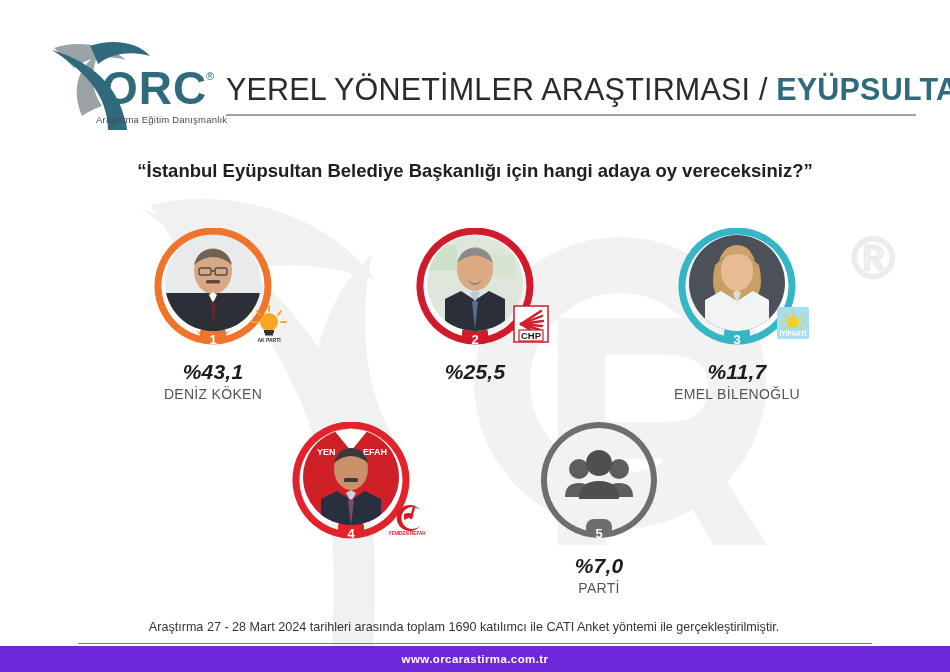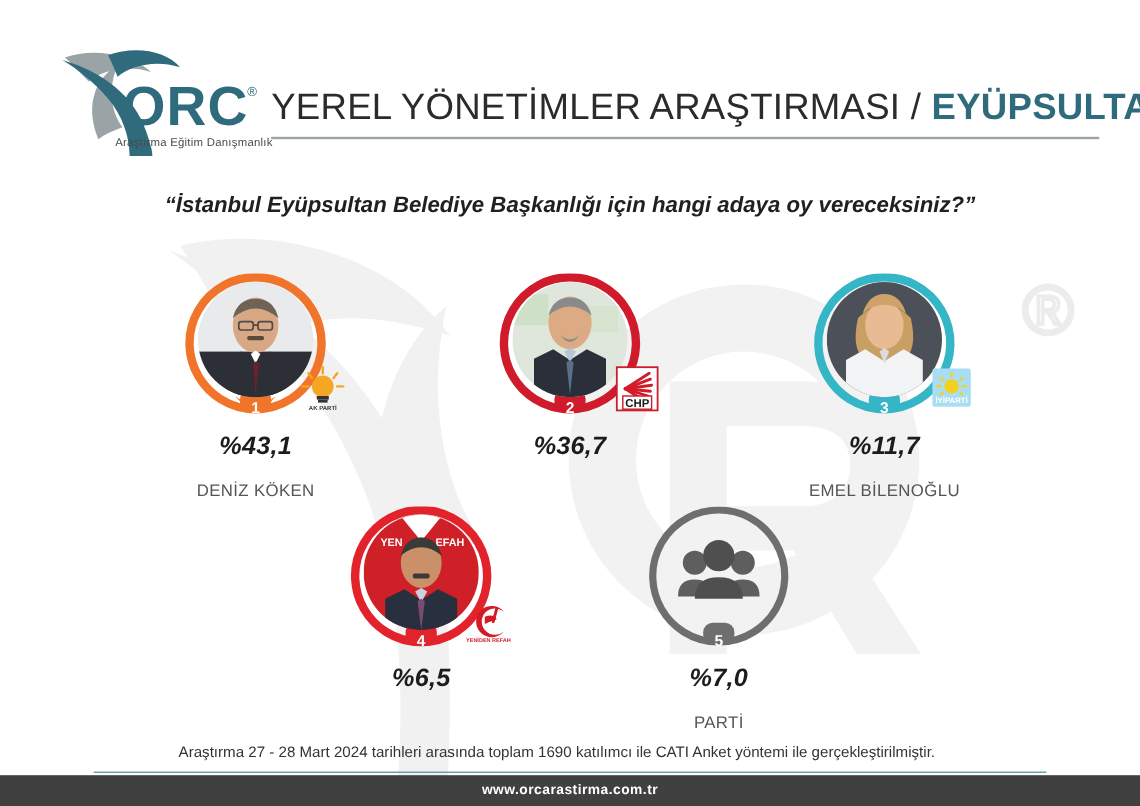--- a/index.html
+++ b/index.html
@@ -61,21 +61,20 @@
     width: 690px;
   }
 
   
   .question {
     position: absolute;
     left: 0; top: 160px;
     width: 950px;
     text-align: center;
     font-size: 18.5px;
-    font-style: italic;
     font-weight: 600;
     color: #202020;
     z-index: 3;
   }
 
   
   .row {
     position: absolute;
     width: 950px;
     display: flex;
@@ -118,21 +117,21 @@
   }
   .pct {
     margin-top: 4px;
     font-size: 21px;
     font-weight: 700;
     color: #1c1c1c;
     letter-spacing: .2px;
     font-style: italic;
   }
   .cname {
-    margin-top: 16px;
+    margin-top: 2px;
     font-size: 14px;
     font-weight: 400;
     color: #555555;
     letter-spacing: .3px;
   }
 
   
   .foot-note {
     position: absolute;
     left: 0; top: 620px;
@@ -146,21 +145,21 @@
     position: absolute;
     left: 78px; top: 643px;
     width: 794px; height: 1px;
     background: #4c8c99;
     z-index: 3;
   }
   .foot-bar {
     position: absolute;
     left: 0; top: 646px;
     width: 950px; height: 26px;
-    background: #404040;
+    background: #6d28d9;
     display: flex;
     align-items: center;
     justify-content: center;
     z-index: 3;
   }
   .foot-url {
     color: #ffffff;
     font-size: 11.5px;
     font-weight: 700;
     letter-spacing: .4px;
@@ -283,21 +282,21 @@
             <line x1="10" y1="20" x2="32" y2="17"></line>
             <line x1="10" y1="20" x2="31" y2="22"></line>
             <line x1="10" y1="20" x2="29" y2="26"></line>
             <line x1="10" y1="20" x2="26" y2="30"></line>
           </g>
           <rect x="8" y="26" width="24" height="11" fill="#ffffff" stroke="#cf1b2b" stroke-width="1.2"></rect>
           <text x="20" y="35" text-anchor="middle" font-family="Liberation Sans, sans-serif" font-size="9.5" font-weight="700" fill="#1a1a1a">CHP</text>
         </svg>
       </div>
     </div>
-    <div class="pct">%36,7</div>
+    <div class="pct">%25,5</div>
   </div>
 
   <div class="cand">
     <div class="pin">
       <svg class="pin-svg" width="190" height="128" viewBox="0 0 190 128">
         <path d="M95 3 a55 55 0 1 1 -0.1 0 Z M95 3" fill="none" stroke="#35b6c6" stroke-width="7"></path>
         <rect x="82" y="97" width="26" height="18" rx="8" fill="#35b6c6"></rect>
       </svg>
       <div class="photo">
         <svg width="96" height="96" viewBox="0 0 96 96">
@@ -357,21 +356,20 @@
       <div class="num-lbl">4</div>
       <div class="party">
         <svg width="40" height="40" viewBox="0 0 40 40">
           <path d="M33 12 a13 13 0 1 0 0 16 a11 11 0 1 1 0 -16 Z" fill="#d61a23"></path>
           <path d="M17 16 q7 -3 10 2 q-6 2 -10 4 q0 -4 0 -6 Z" fill="#d61a23"></path>
           <line x1="27" y1="9" x2="24" y2="20" stroke="#d61a23" stroke-width="2.4" stroke-linecap="round"></line>
           <text x="20" y="37" text-anchor="middle" font-family="Liberation Sans, sans-serif" font-size="4.6" font-weight="700" fill="#d61a23">YENİDEN REFAH</text>
         </svg>
       </div>
     </div>
-    <div class="pct">%6,5</div>
   </div>
 
   <div class="cand">
     <div class="pin">
       <svg class="pin-svg" width="190" height="128" viewBox="0 0 190 128">
         <path d="M95 3 a55 55 0 1 1 -0.1 0 Z M95 3" fill="none" stroke="#6e6e6e" stroke-width="6"></path>
         <rect x="82" y="97" width="26" height="18" rx="8" fill="#6e6e6e"></rect>
       </svg>
       <div class="photo">
         <svg width="96" height="96" viewBox="0 0 96 96">

